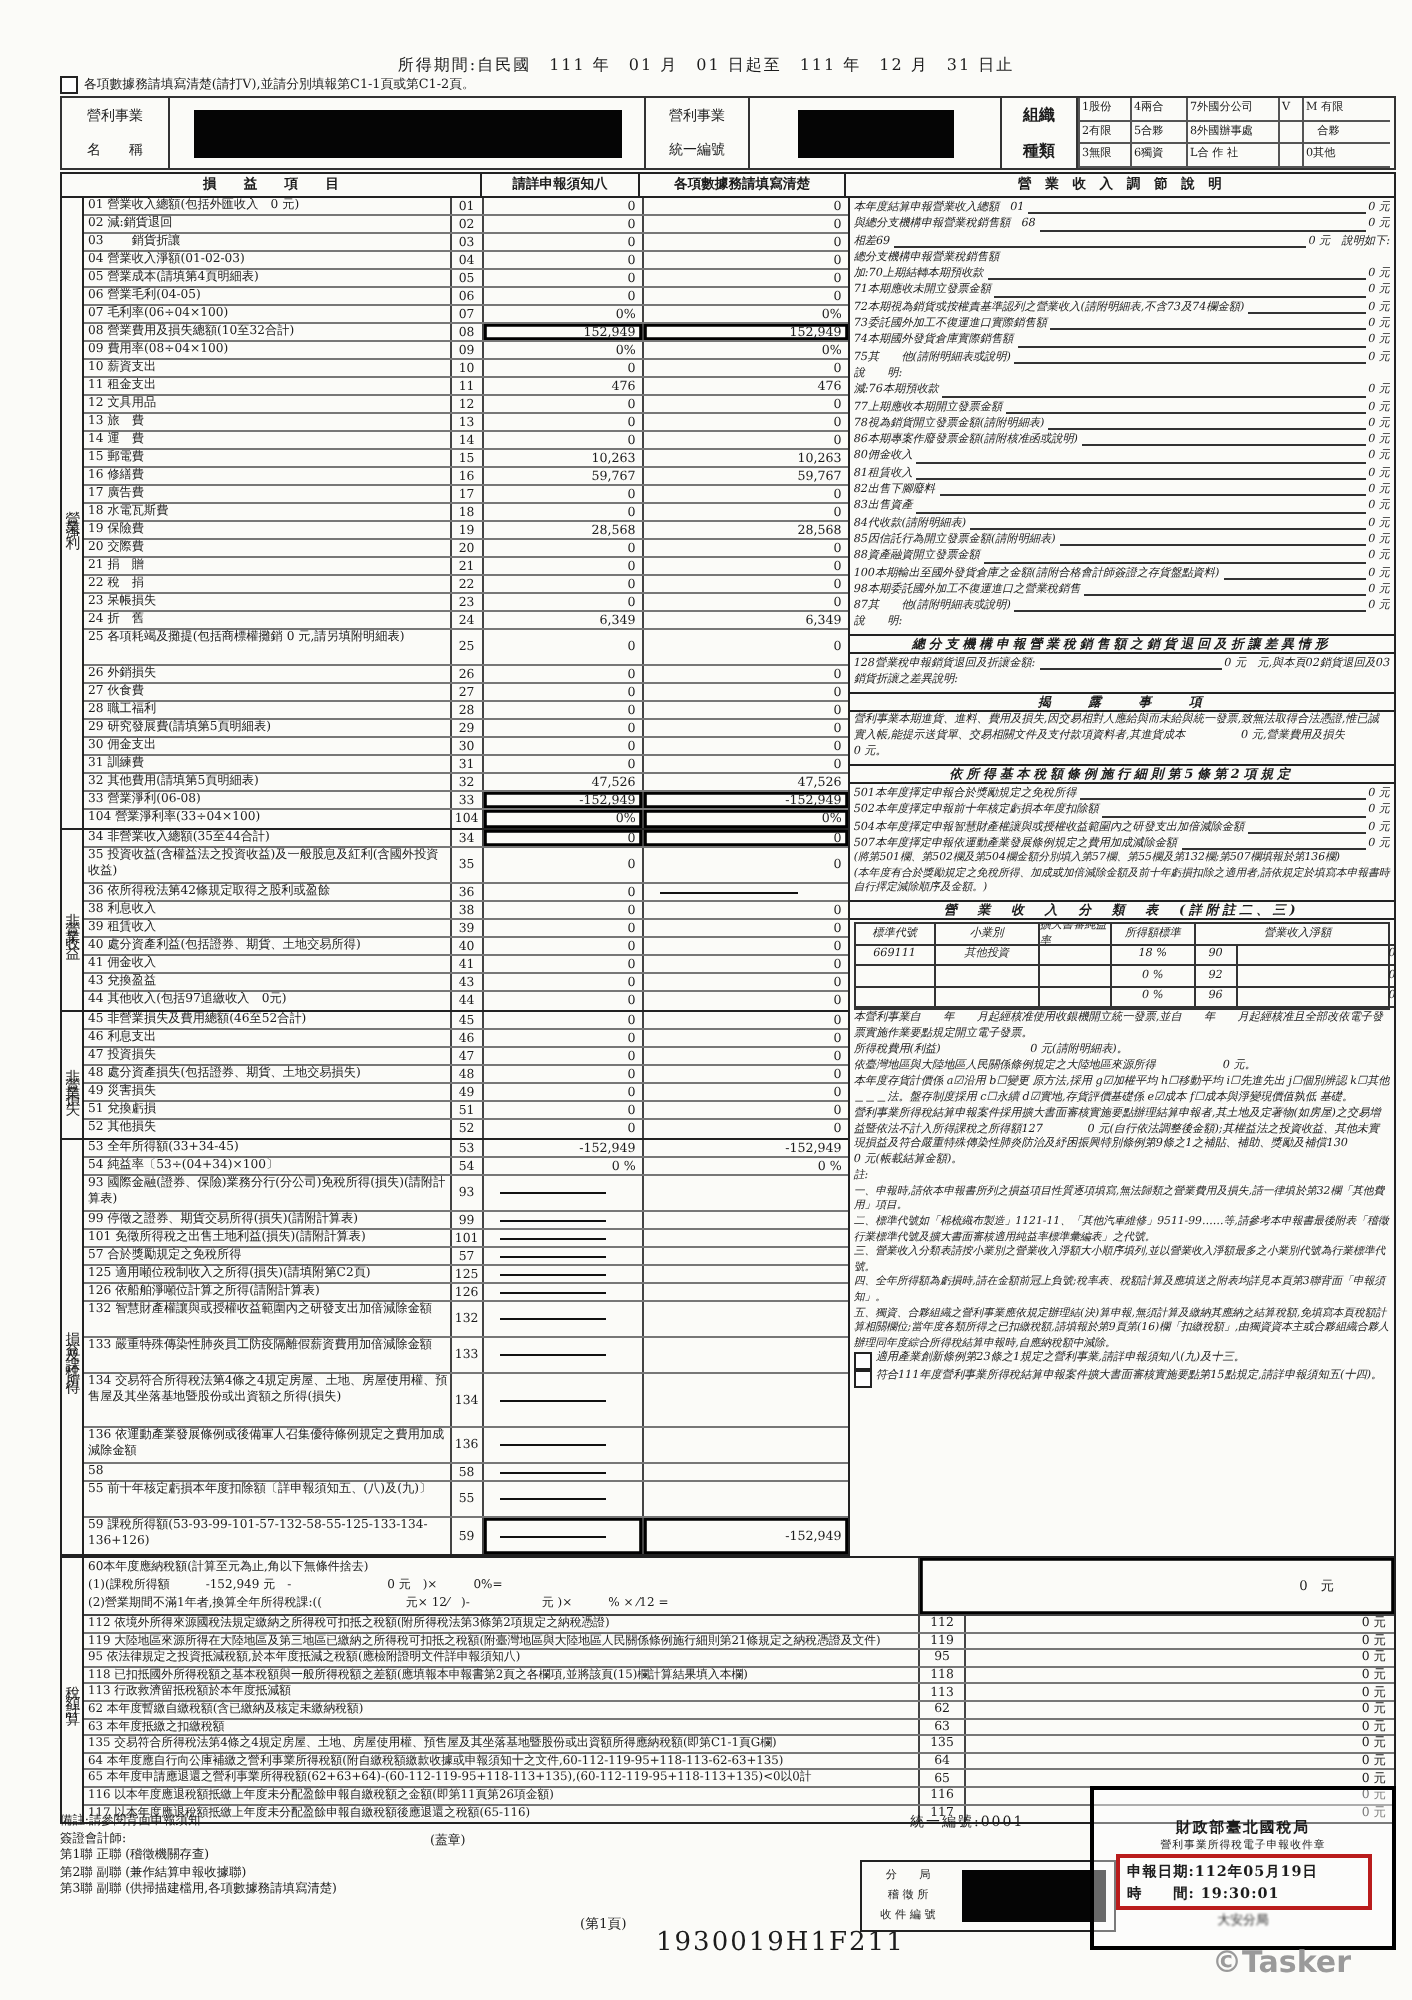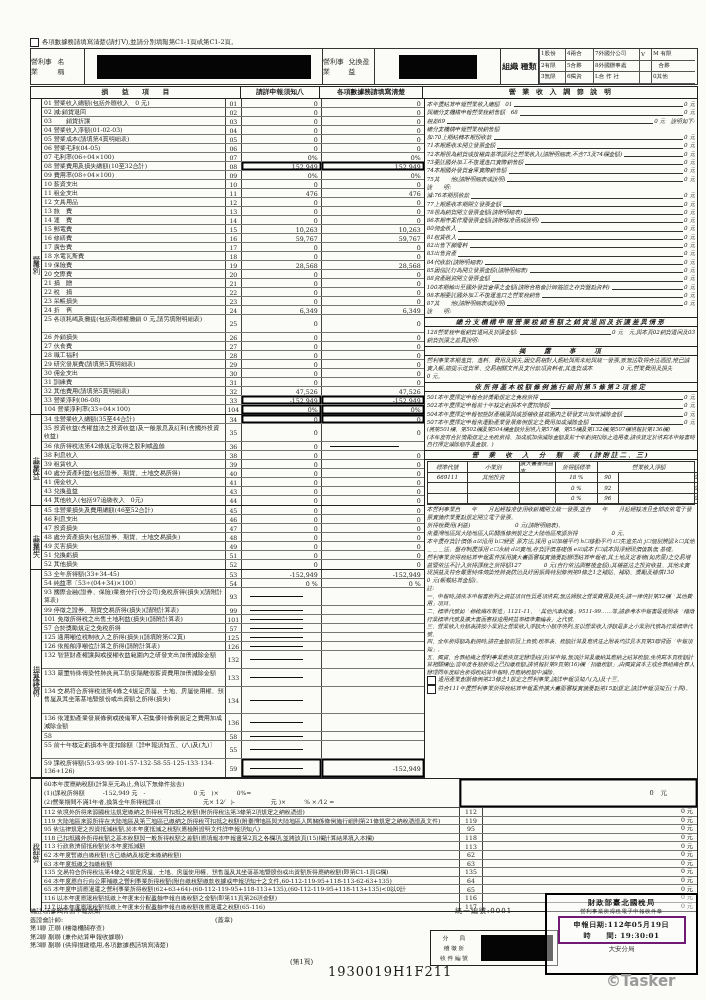--- a/index.html
+++ b/index.html
@@ -8,21 +8,21 @@
        -webkit-font-smoothing:antialiased;}
   .page{position:absolute;inset:0;background:#fbfbf8;overflow:hidden;}
   
   .title{position:absolute;top:6px;left:0;width:100%;text-align:center;
          font-size:16px;font-weight:bold;letter-spacing:5px;}
   .period{position:absolute;top:27px;left:0;width:100%;text-align:center;font-size:8px;letter-spacing:1px;}
   .housing{position:absolute;top:38px;left:30px;font-size:6.4px;display:flex;align-items:center;gap:3px;}
   .cbx{display:inline-block;width:7px;height:7px;border:1px solid #222;background:#fff;flex:0 0 auto;}
   
   .hgrid{position:absolute;left:30px;top:48px;width:668px;height:37px;display:flex;border:1px solid #333;box-sizing:border-box;}
-  .hcell{border-right:1px solid #333;box-sizing:border-box;display:flex;flex-direction:row;justify-content:space-around;align-items:center;font-size:7px;}
+  .hcell{border-right:1px solid #333;box-sizing:border-box;display:flex;flex-direction:column;justify-content:space-around;align-items:center;font-size:7px;}
   .hcell:last-child{border-right:none;}
   .redact{background:#050505;}
   .orggrid{display:grid;grid-template-columns:26px 28px 46px 12px 44px;grid-auto-rows:11.6px;font-size:5.6px;}
   .orggrid div{border-left:1px solid #555;border-bottom:1px solid #555;box-sizing:border-box;
                display:flex;align-items:center;padding-left:1px;overflow:hidden;white-space:nowrap;}
   
   .main{position:absolute;left:30px;top:86px;width:668px;border:1px solid #222;box-sizing:border-box;background:#fbfbf8;}
   .thead{display:flex;height:11px;border-bottom:1px solid #222;font-size:6.8px;font-weight:bold;}
   .thead div{border-right:1px solid #222;box-sizing:border-box;text-align:center;line-height:11px;overflow:hidden;}
   .body{display:flex;}
@@ -72,49 +72,50 @@
   
   .remarks{position:absolute;left:30px;top:907px;font-size:6.2px;line-height:8.6px;}
   .seal{position:absolute;left:215px;top:916px;font-size:6.4px;}
   .cpacode{position:absolute;left:328px;top:964px;font-size:13px;letter-spacing:1px;}
   .pageno{position:absolute;left:290px;top:957px;font-size:6.8px;}
   .filing{position:absolute;left:455px;top:906px;font-size:7px;letter-spacing:1px;}
   .receipt{position:absolute;left:430px;top:930px;width:128px;height:36px;border:1px solid #222;display:flex;box-sizing:border-box;}
   .receipt .rl{width:46px;font-size:5.6px;line-height:10px;text-align:center;display:flex;flex-direction:column;justify-content:center;}
   .receipt .rb{flex:1;margin:4px;}
   .stamp{position:absolute;left:545px;top:893px;width:153px;height:82px;border:2.5px solid #000;box-sizing:border-box;
-         display:flex;flex-direction:column;align-items:center;padding-top:3px;background:rgba(255,255,255,.4);}
+         display:flex;flex-direction:column;align-items:center;padding-top:14px;background:rgba(255,255,255,.4);}
   .stamp .s1{font-size:7.4px;font-weight:bold;letter-spacing:1px;}
   .stamp .s2{font-size:5.4px;letter-spacing:.5px;}
-  .stamp .inner{border:2px solid #701a75;margin-top:1px;padding:1px 4px;width:128px;box-sizing:border-box;text-align:center;}
+  .stamp .inner{border:2px solid #b91c1c;margin-top:1px;padding:1px 4px;width:128px;box-sizing:border-box;}
   .stamp .s3,.stamp .s4{font-size:7.2px;font-weight:bold;letter-spacing:.5px;line-height:11px;}
   .stamp .s5{font-size:6.4px;filter:blur(.5px);color:#222;margin-top:1px;}
   .wm{position:absolute;left:606px;top:972px;font-size:15px;font-weight:bold;color:#9a9a9a;
       font-family:"DejaVu Sans","Liberation Sans",sans-serif;letter-spacing:0;}
 </style>
 </head>
 <body>
 <div class="page">
 
+  <div class="period">所得期間:自民國　111 年　01 月　01 日起至　111 年　12 月　31 日止</div>
   <div class="housing">
     <span class="cbx"></span>
     <span>各項數據務請填寫清楚(請打V),並請分別填報第C1-1頁或第C1-2頁。</span>
   </div>
 
   <div class="hgrid">
     <div class="hcell" style="width:54px">
       <span>營利事業</span>
         <span>名　　稱</span>
     </div>
     <div class="hcell" style="width:238px;justify-content:center">
       <span class="redact" style="width:214px;height:24px"></span>
     </div>
     <div class="hcell" style="width:52px">
       <span>營利事業</span>
-        <span>兌換盈益</span>
+        <span>統一編號</span>
     </div>
     <div class="hcell" style="width:126px;justify-content:center">
       <span class="redact" style="width:78px;height:24px"></span>
     </div>
     <div class="hcell" style="width:38px;font-size:8px;font-weight:bold">
       <span>組織</span>
         <span>種類</span>
     </div>
     <div class="hcell" style="flex:1;border-right:none;display:block">
       <div class="orggrid" id="orggrid">

